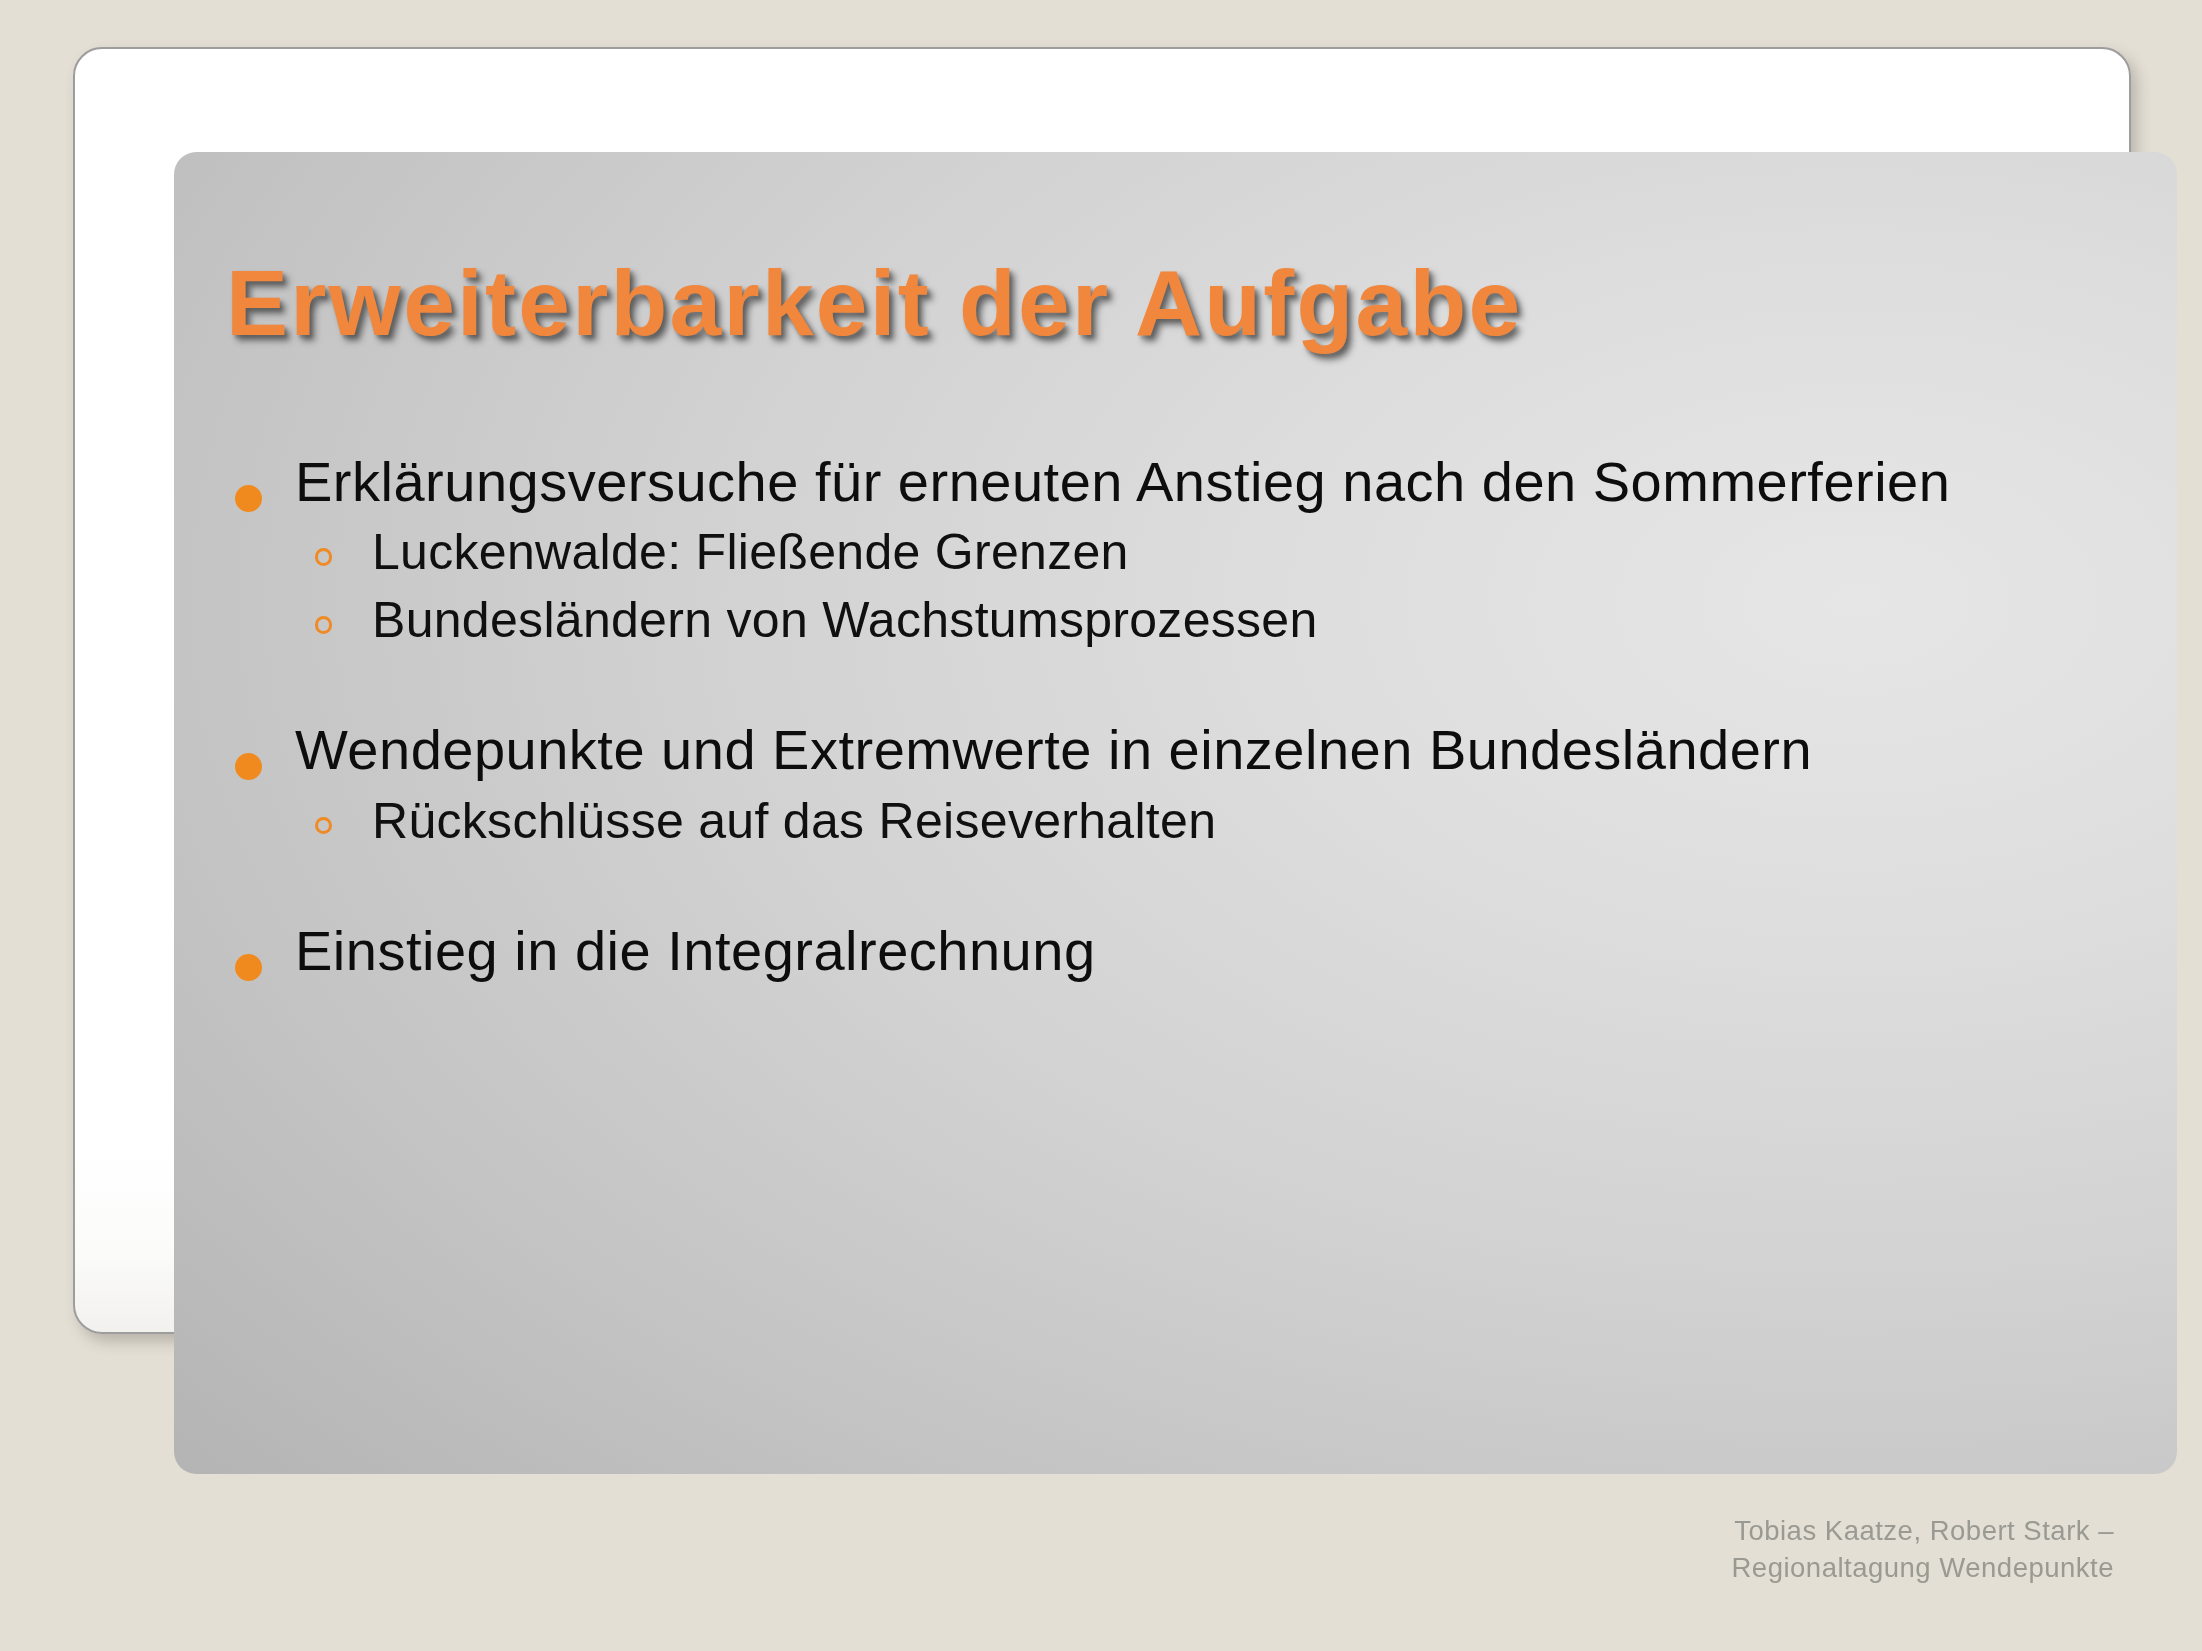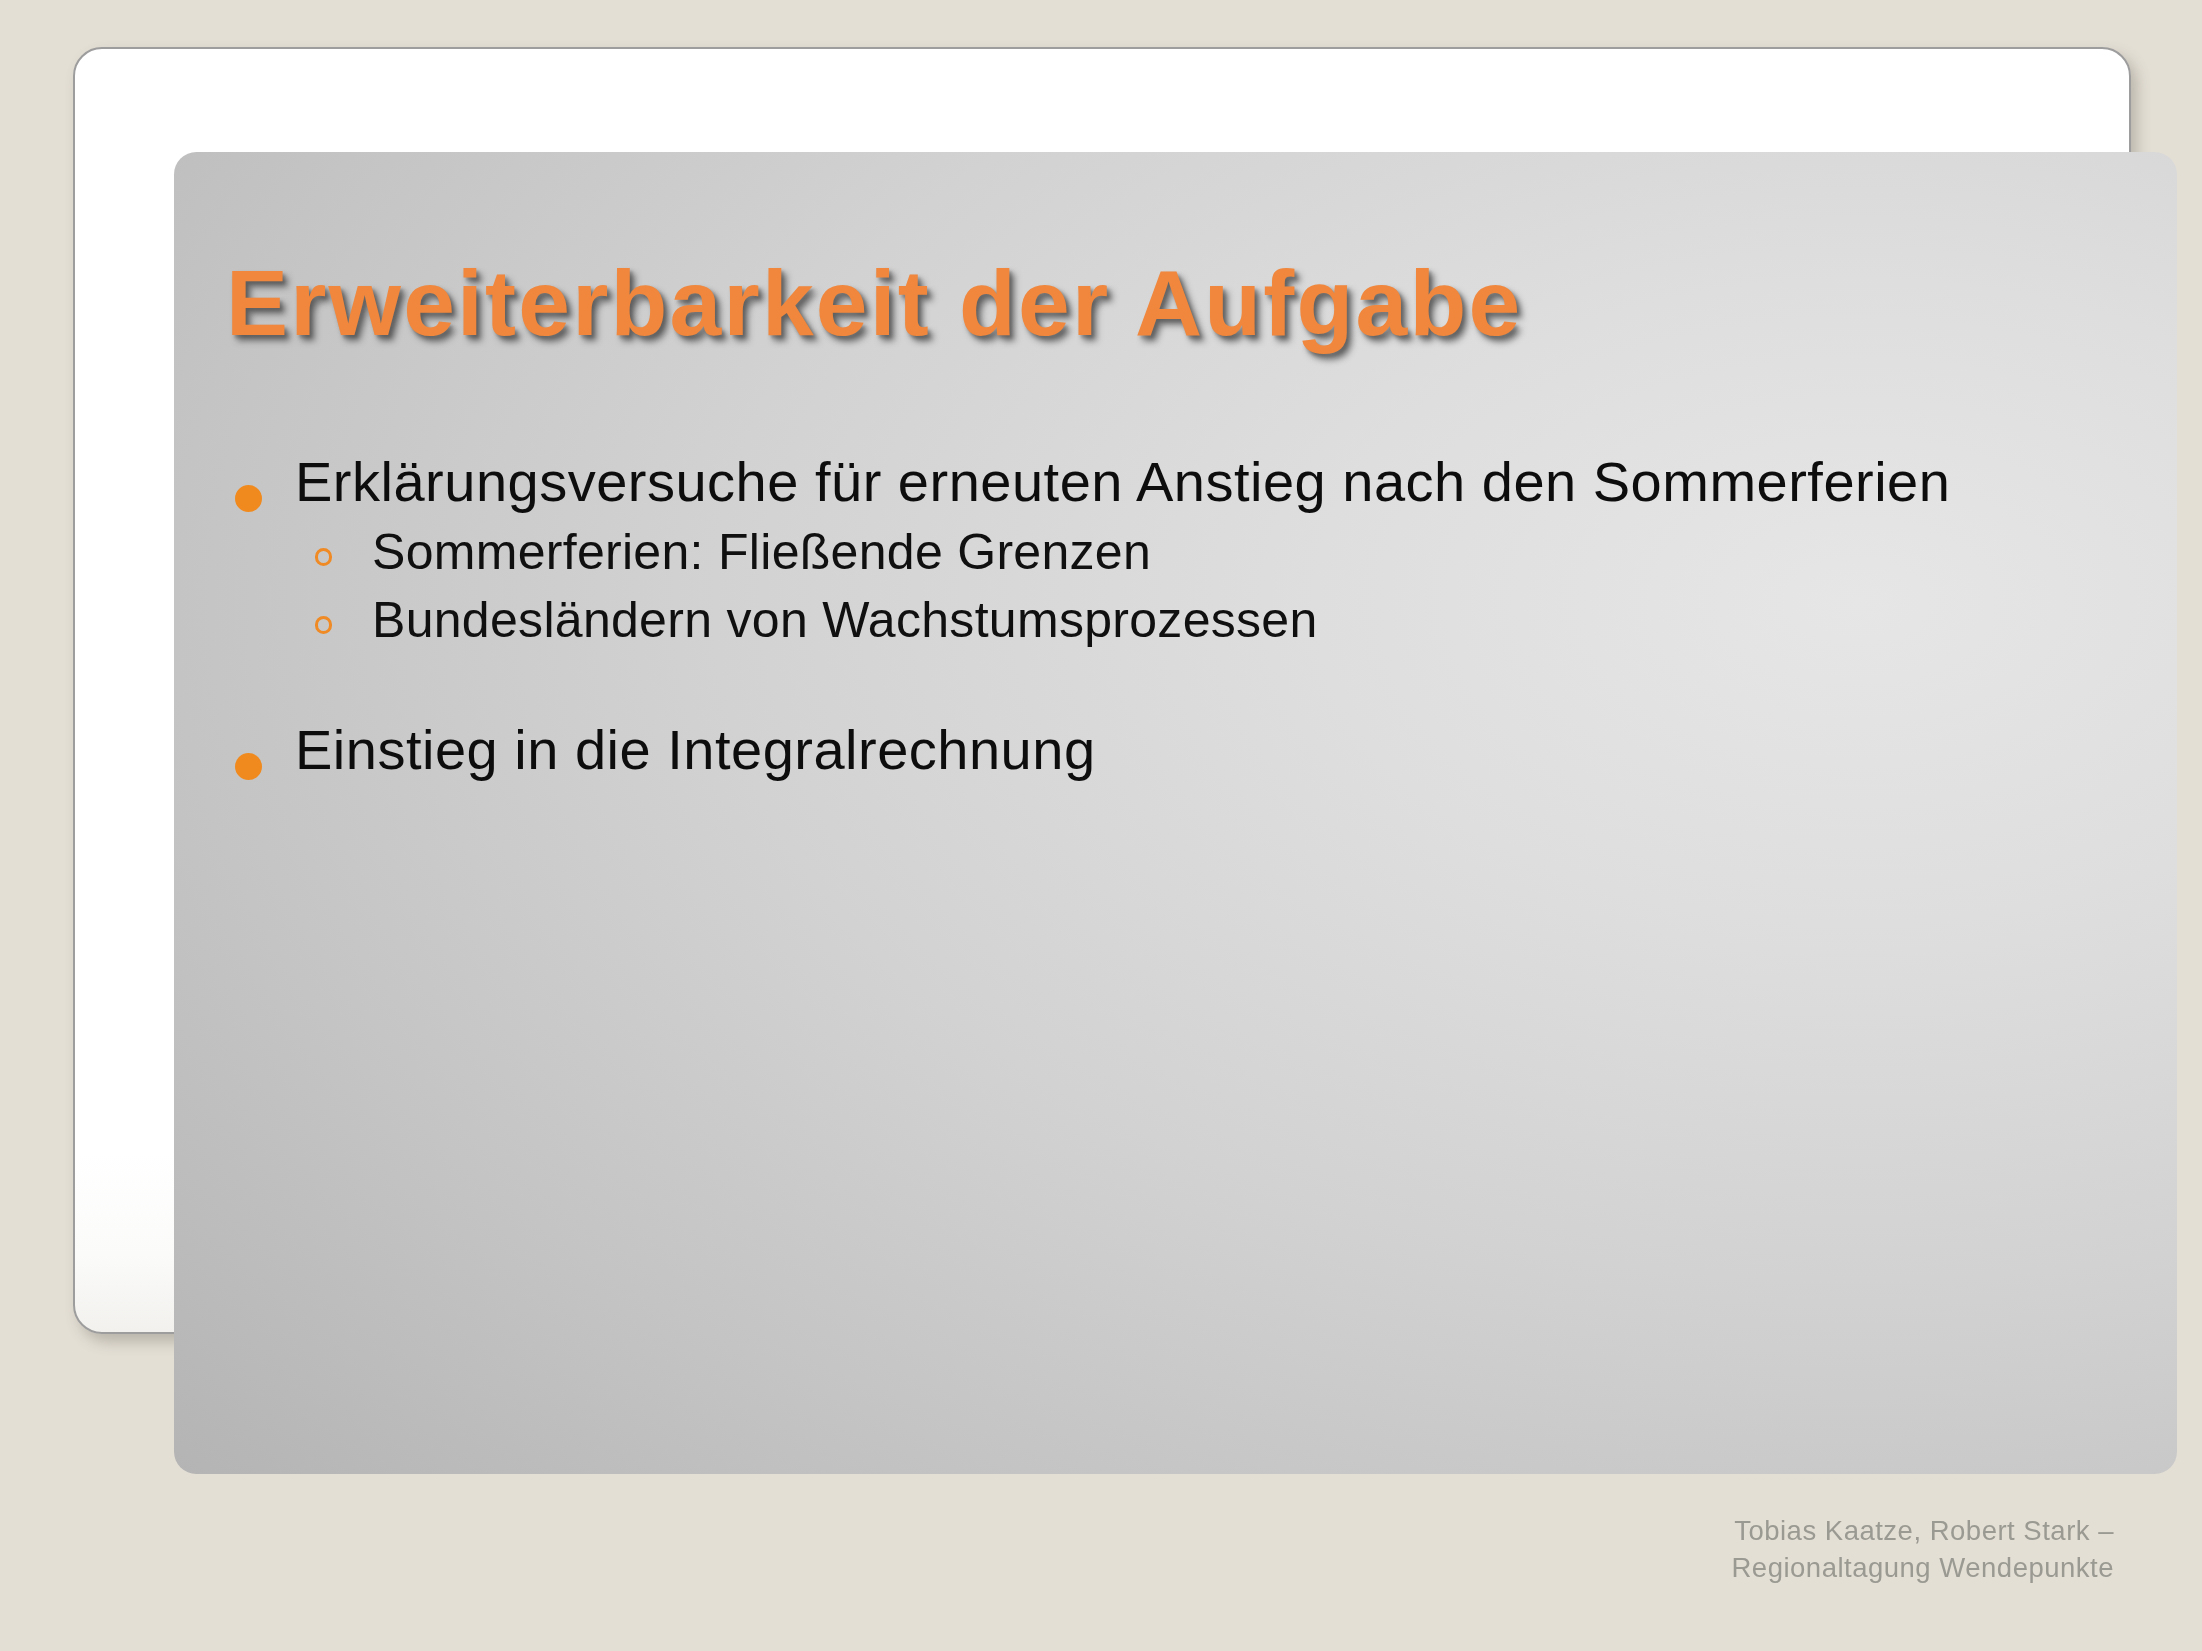--- a/index.html
+++ b/index.html
@@ -151,28 +151,38 @@
 
   <div class="body-content">
 
     <div class="block">
       <div class="l1-item">
         <span class="l1-marker"></span>
         <span class="l1-text">Erklärungsversuche für erneuten Anstieg nach den Sommerferien</span>
       </div>
       <div class="l2-item">
         <span class="l2-marker"></span>
-        <span class="l2-text">Sommerferien: Fließende Grenzen</span>
+        <span class="l2-text">Luckenwalde: Fließende Grenzen</span>
       </div>
       <div class="l2-item">
         <span class="l2-marker"></span>
         <span class="l2-text">Bundesländern von Wachstumsprozessen</span>
       </div>
     </div>
 
+    <div class="block">
+      <div class="l1-item">
+        <span class="l1-marker"></span>
+        <span class="l1-text">Wendepunkte und Extremwerte in einzelnen Bundesländern</span>
+      </div>
+      <div class="l2-item">
+        <span class="l2-marker"></span>
+        <span class="l2-text">Rückschlüsse auf das Reiseverhalten</span>
+      </div>
+    </div>
 
     <div class="block">
       <div class="l1-item">
         <span class="l1-marker"></span>
         <span class="l1-text">Einstieg in die Integralrechnung</span>
       </div>
     </div>
 
   </div>
 

